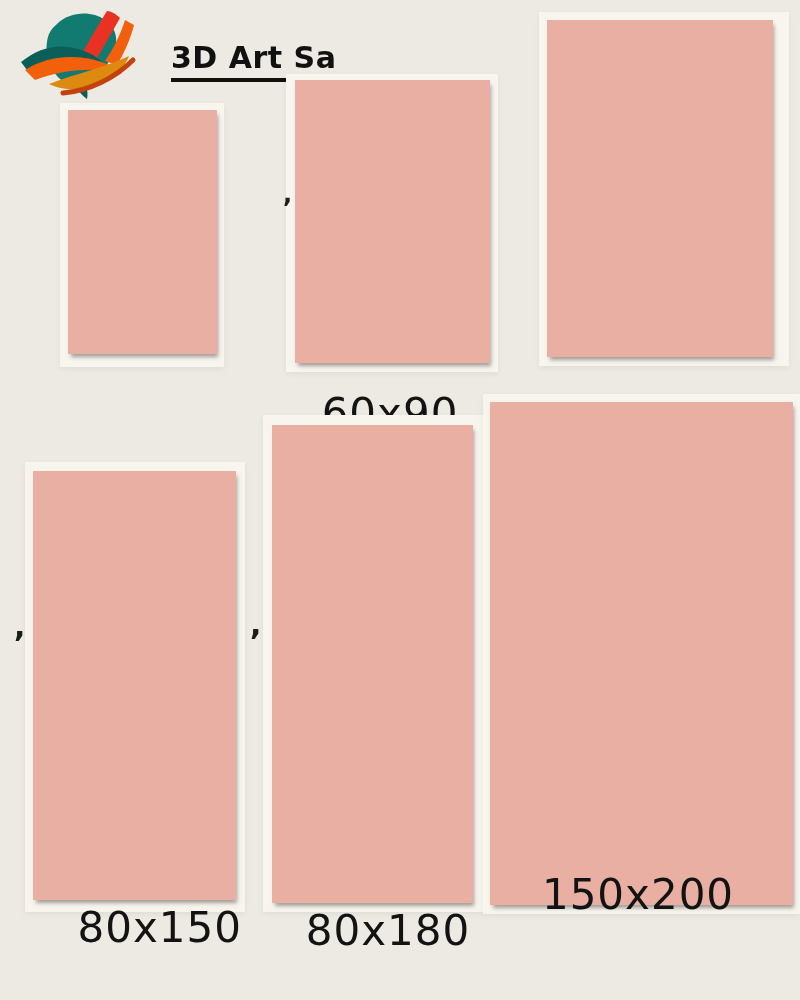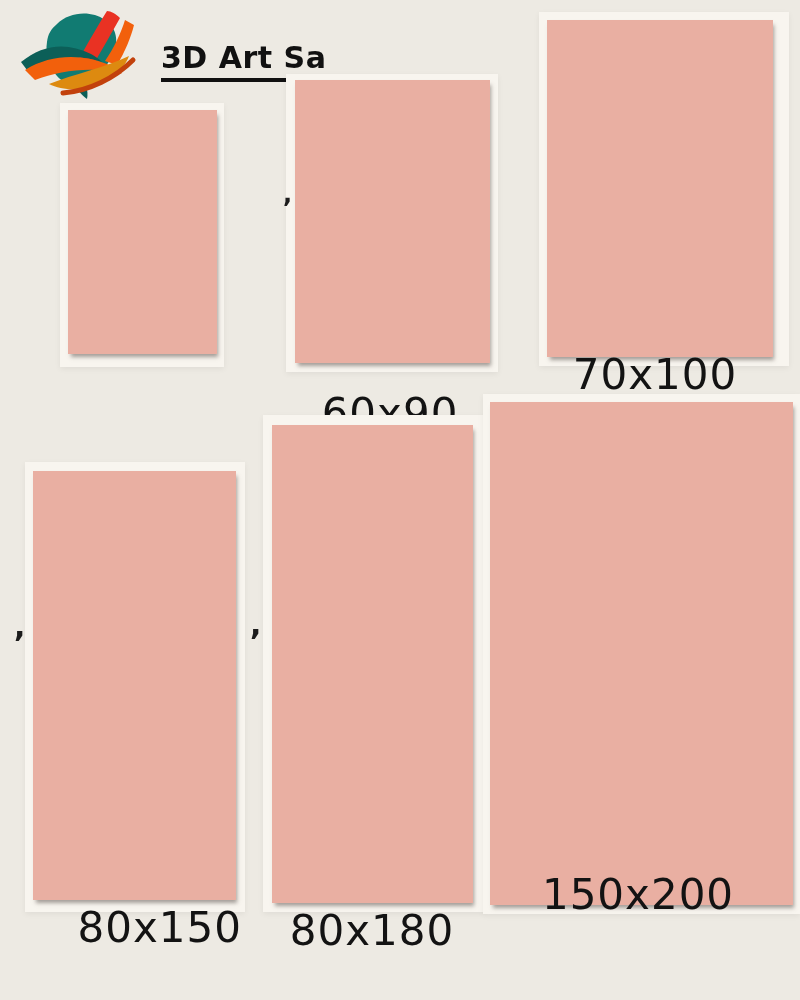--- a/index.html
+++ b/index.html
@@ -8,21 +8,21 @@
     width:800px;height:1000px;
     background:#EDEAE3;
     overflow:hidden;
     font-family:"DejaVu Sans","Liberation Sans",sans-serif;
   }
   
   .logo{
     position:absolute;left:18px;top:6px;width:132px;height:100px;
   }
   .brand-title{
-    position:absolute;left:161px;top:40px;
+    position:absolute;left:171px;top:40px;
     margin:0;
     font-size:30px;font-weight:bold;color:#111;
     letter-spacing:0.5px;
     border-bottom:4px solid #111;
     padding-bottom:3px;
   }
   
   .backing{
     position:absolute;
     background:#F8F5EF;
@@ -49,21 +49,21 @@
   .label-2{left:298px;top:355px;width:184px;margin-top:37px;}
   .backing-3{left:539px;top:12px;width:250px;height:354px;}
   .panel-3{left:547px;top:20px;width:226px;height:337px;}
   .label-3{left:553px;top:353px;width:204px;}
   
   .backing-4{left:25px;top:462px;width:220px;height:450px;}
   .panel-4{left:33px;top:471px;width:203px;height:429px;}
   .label-4{left:38px;top:906px;width:204px;text-align:right;}
   .backing-5{left:263px;top:415px;width:222px;height:497px;}
   .panel-5{left:272px;top:425px;width:201px;height:478px;}
-  .label-5{left:270px;top:909px;width:204px;}
+  .label-5{left:286px;top:909px;width:204px;}
   .backing-6{left:483px;top:394px;width:317px;height:520px;}
   .panel-6{left:490px;top:402px;width:303px;height:503px;}
   .label-6{left:522px;top:873px;width:232px;}
   
   .comma{
     position:absolute;
     font-size:30px;font-weight:bold;color:#1c1c1c;
     line-height:1;
   }
   .comma-1{left:14px;top:612px;}
@@ -92,21 +92,20 @@
 
   <div class="backing backing-1"></div>
   <div class="panel panel-1"></div>
 
   <div class="backing backing-2"></div>
   <div class="panel panel-2"></div>
   <div class="size-label label-2">60x90</div>
 
   <div class="backing backing-3"></div>
   <div class="panel panel-3"></div>
-  <div class="size-label label-3">70x100</div>
 
   <div class="backing backing-4"></div>
   <div class="panel panel-4"></div>
   <div class="size-label label-4">80x150</div>
 
   <div class="backing backing-5"></div>
   <div class="panel panel-5"></div>
   <div class="size-label label-5">80x180</div>
 
   <div class="backing backing-6"></div>

